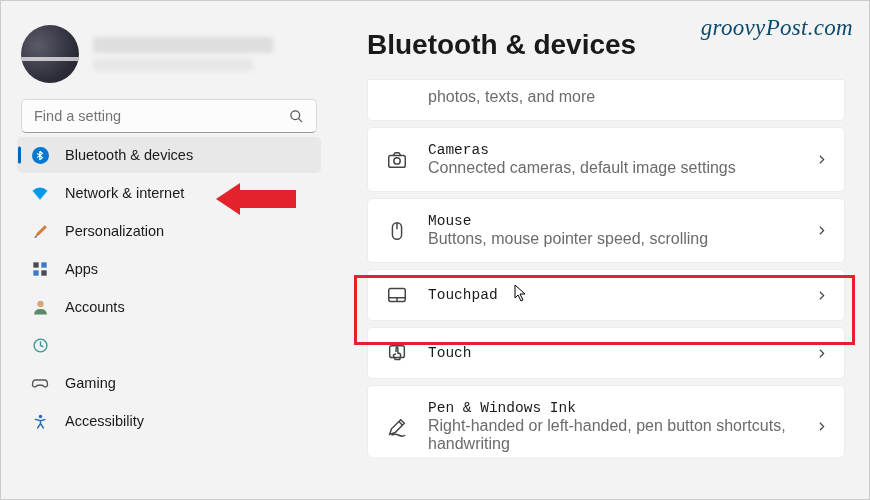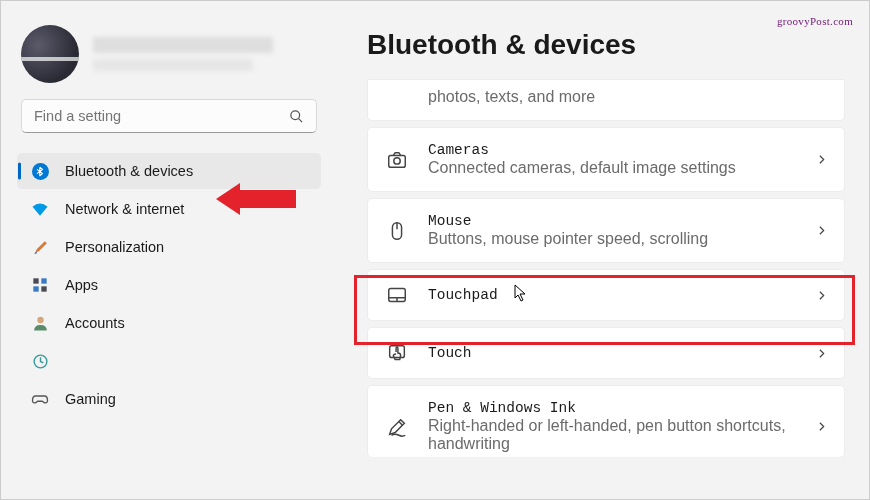--- a/index.html
+++ b/index.html
@@ -7,21 +7,21 @@
     
     .sidebar { position: absolute; left: 0; top: 0; width: 328px; height: 100%; padding: 16px 8px 0 16px; overflow: hidden; }
     
     .profile { display: flex; align-items: center; gap: 14px; padding: 8px 0 16px 4px; }
     .avatar { width: 58px; height: 58px; border-radius: 50%; background: radial-gradient(circle at 30% 35%, #5a5a6a 0%, #2a2a35 70%); position: relative; overflow: hidden; }
     .avatar::after { content:''; position:absolute; left:0; top:55%; width:100%; height:4px; background: rgba(255,255,255,0.7); }
     .profile-text { flex: 1; }
     .profile-name { height: 16px; width: 180px; background: #dedede; border-radius: 3px; filter: blur(2px); margin-bottom: 6px; }
     .profile-sub { height: 12px; width: 160px; background: #e6e6e6; border-radius: 3px; filter: blur(2px); }
     
-    .search-box { display: flex; align-items: center; background: #fcfcfc; border: 1px solid #d8d8d8; border-bottom: 1.5px solid #999; border-radius: 5px; padding: 0 12px; height: 34px; margin: 0 4px 20px 4px; }
+    .search-box { display: flex; align-items: center; background: #fcfcfc; border: 1px solid #d8d8d8; border-bottom: 1.5px solid #999; border-radius: 5px; padding: 0 12px; height: 34px; margin: 0 4px 4px 4px; }
     .search-box input { flex: 1; border: none; background: transparent; outline: none; font-size: 14.5px; color: #555; }
     .search-box .si { color: #555; }
     
     .nav { display: flex; flex-direction: column; gap: 2px; }
     .nav-item { display: flex; align-items: center; gap: 16px; padding: 9px 12px 9px 14px; border-radius: 5px; cursor: pointer; font-size: 14.5px; color: #1a1a1a; position: relative; }
     .nav-item.active { background: #e8e8e8; }
     .nav-item.active::before { content: ''; position: absolute; left: 1px; top: 50%; transform: translateY(-50%); width: 3px; height: 17px; background: #0067c0; border-radius: 2px; }
     .nav-icon { width: 18px; height: 18px; display: inline-flex; align-items: center; justify-content: center; font-size: 16px; }
     
     .main { position: absolute; left: 340px; top: 0; right: 0; height: 100%; padding: 24px 16px 0 8px; overflow: hidden; }
@@ -34,21 +34,21 @@
     .card-body { flex: 1; }
     .card-title { font-size: 14.5px; color: #1a1a1a; margin-bottom: 1px; font-family: Liberation Mono, monospace; }
     .card-sub { font-size: 16px; color: #6b6b6b; }
     .chevron { color: #444; }
     
     .highlight-touchpad { position: absolute; border: 3px solid #e3222b; pointer-events: none; }
     .arrow-anno { position: absolute; pointer-events: none; }
     .arrow-body { width: 58px; height: 18px; background: #e3222b; position: absolute; left: 18px; top: 0; }
     .arrow-head { width: 0; height: 0; border-top: 16px solid transparent; border-bottom: 16px solid transparent; border-right: 24px solid #e3222b; position: absolute; left: -4px; top: -7px; }
     
-    .watermark { position: absolute; top: 14px; right: 16px; font-family: Georgia, serif; font-size: 11px; color: #701a75; letter-spacing: 0.3px; }
+    .watermark { position: absolute; top: 14px; right: 16px; font-family: Georgia, serif; font-size: 23px; color: #0c4a6e; font-style: italic; letter-spacing: 0.3px; }
     
     .cursor-anno { position:absolute; width:14px; height:18px; pointer-events:none; }
     
     svg { display: block; }
   </style>
 </head>
 <body>
 
 <div class="sidebar">
   <div class="profile">
@@ -125,20 +125,29 @@
       </span>
     </div>
     <div class="nav-item">
       <span class="nav-icon">
         <svg width="18" height="18" viewBox="0 0 24 24" fill="none" stroke="#555" stroke-width="1.8">
             <path d="M6 8 H18 Q22 8 22 14 Q22 18 18 17 L15 15 H9 L6 17 Q2 18 2 14 Q2 8 6 8 Z"></path>
           </svg>
       </span>
       <span>Gaming</span>
     </div>
+    <div class="nav-item">
+      <span class="nav-icon">
+        <svg width="17" height="17" viewBox="0 0 24 24">
+            <circle cx="12" cy="5" r="2.5" fill="#2a6ab5"></circle>
+            <path d="M5 9 L12 11 L19 9 L12 11 L12 15 L8 21 M12 15 L16 21" stroke="#2a6ab5" stroke-width="2.2" fill="none" stroke-linecap="round"></path>
+          </svg>
+      </span>
+      <span>Accessibility</span>
+    </div>
   </div>
 </div>
 
 <div class="main">
   <h1 class="page-title">Bluetooth &amp; devices</h1>
 
   <div class="card partial-top">
     <div class="card-icon"></div>
     <div class="card-body">
       <div class="card-sub">photos, texts, and more</div>

